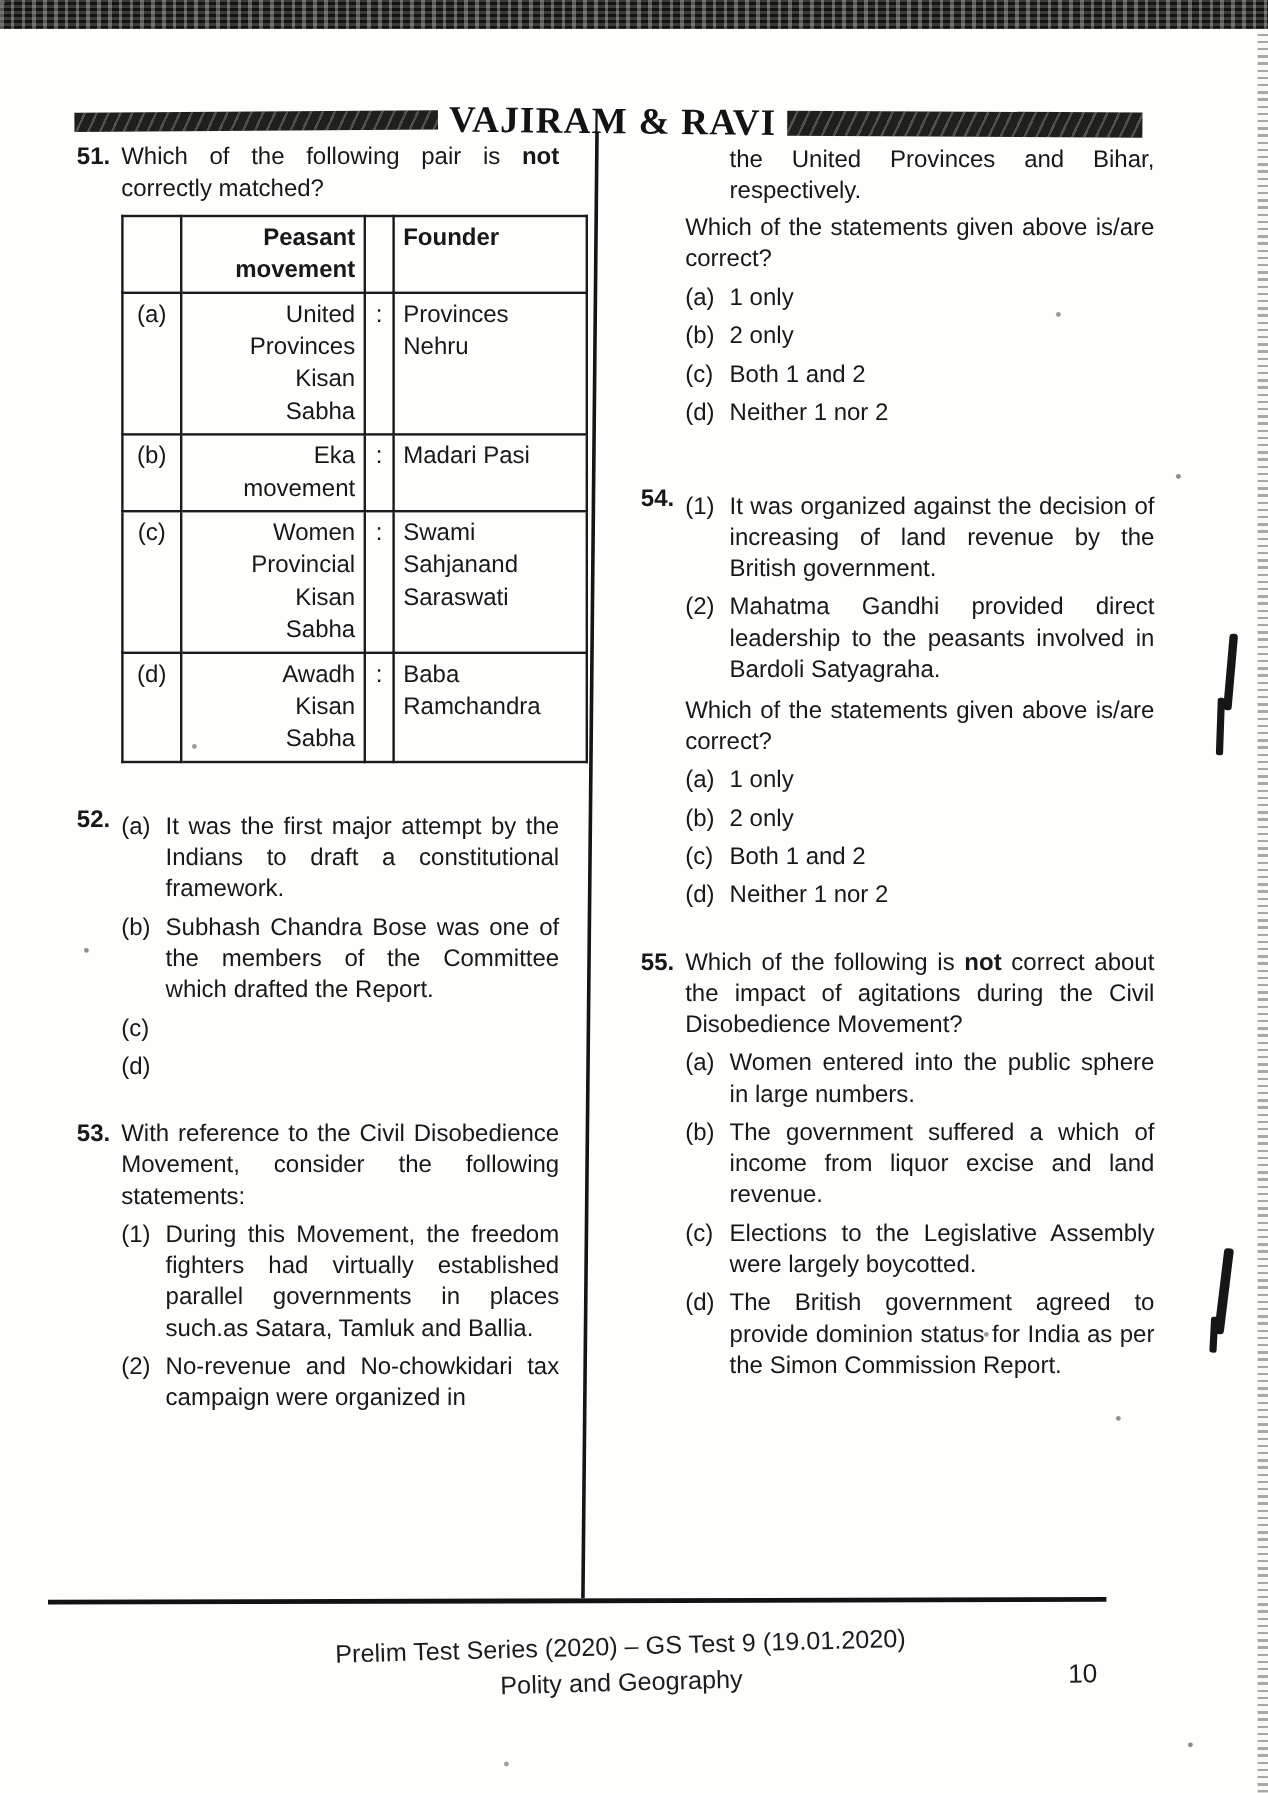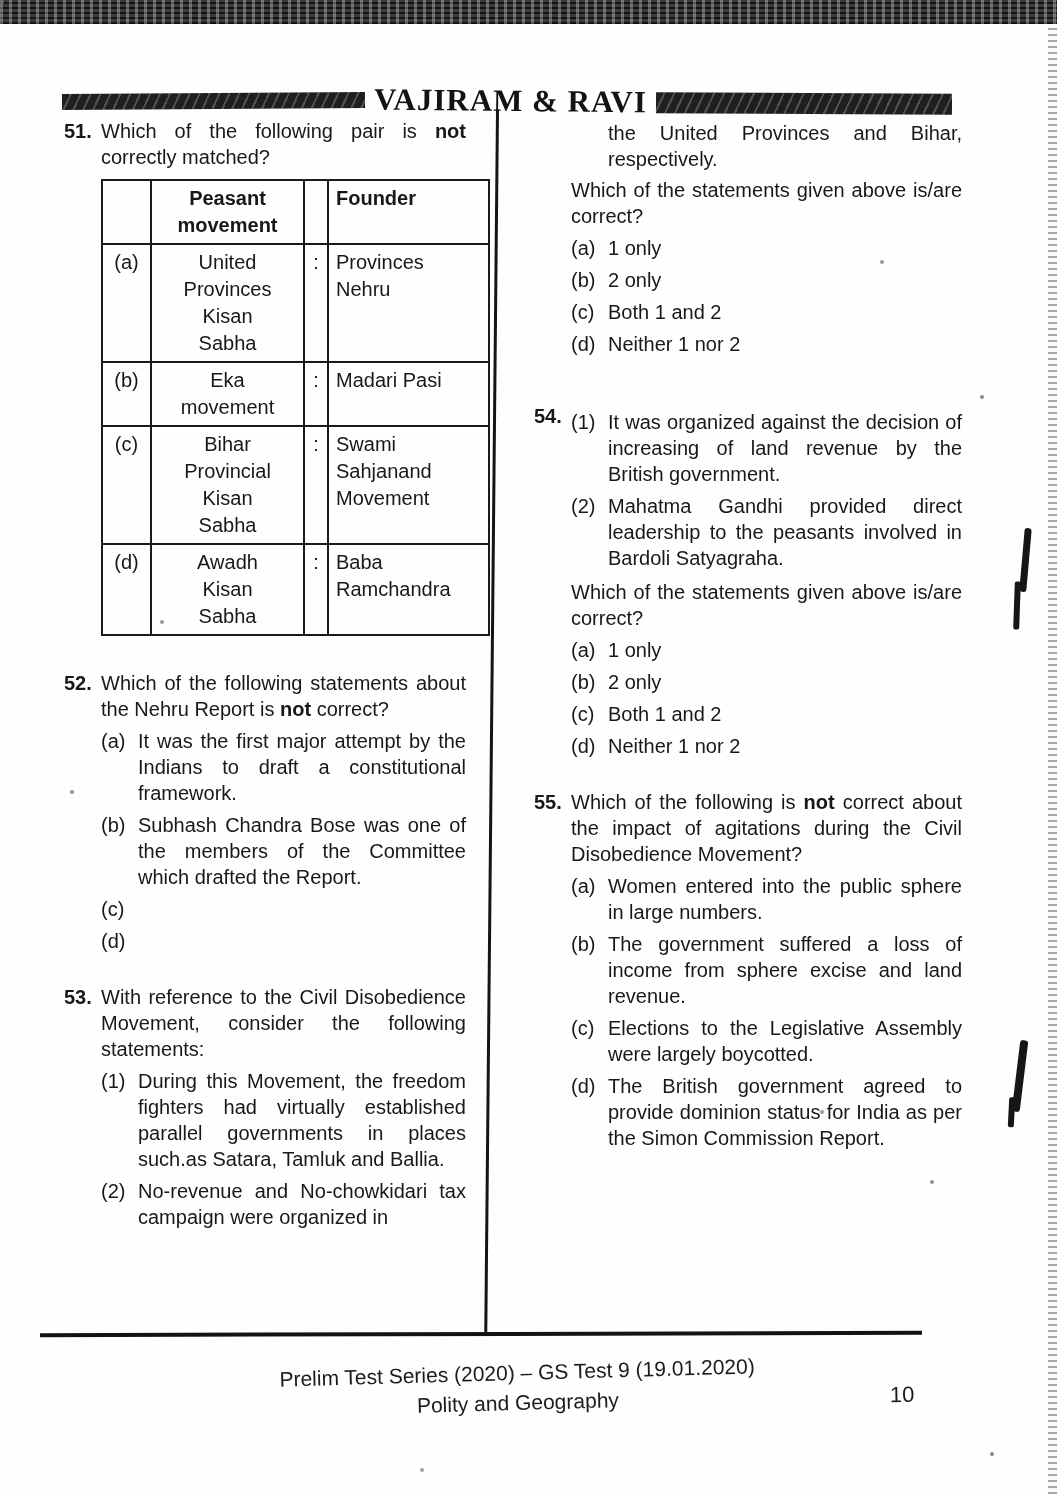--- a/index.html
+++ b/index.html
@@ -79,21 +79,21 @@
   .qtable{
     border-collapse:collapse;table-layout:fixed;width:368px;
     margin:9px 0 4px 0;font-size:20px;line-height:27px;
   }
   .qtable th,.qtable td{
     border:2.5px solid #1b1b1b;vertical-align:top;
     padding:4px 7px;white-space:pre-line;overflow:hidden;
   }
   .qtable th{font-weight:bold;text-align:center;}
   .qtable th:nth-child(1),.qtable td:nth-child(1){width:43px;text-align:center;padding-left:2px;padding-right:2px;}
-  .qtable th:nth-child(2),.qtable td:nth-child(2){width:137px;text-align:center;margin-left:16px;}
+  .qtable th:nth-child(2),.qtable td:nth-child(2){width:137px;text-align:right;margin-left:16px;}
   .qtable th:nth-child(3),.qtable td:nth-child(3){width:20px;text-align:center;padding-left:1px;padding-right:1px;}
   .qtable th:nth-child(4),.qtable td:nth-child(4){width:145px;text-align:left;}
 
   
   .footer-rule{
     position:absolute;left:40px;top:1332px;width:882px;height:4px;
     background:#131313;transform:rotate(-.15deg);
   }
   .footer-text{
     position:absolute;left:245px;top:1358px;width:545px;
@@ -148,46 +148,45 @@
               </tr>
               <tr>
                 <td>(b)</td>
                 <td>Eka
 movement</td>
                 <td>:</td>
                 <td>Madari Pasi</td>
               </tr>
               <tr>
                 <td>(c)</td>
-                <td>Bihar
+                <td>Women
 Provincial
 Kisan
 Sabha</td>
                 <td>:</td>
                 <td>Swami
 Sahjanand
-Movement</td>
+Saraswati</td>
               </tr>
               <tr>
                 <td>(d)</td>
                 <td>Awadh
 Kisan
 Sabha</td>
                 <td>:</td>
                 <td>Baba
 Ramchandra</td>
               </tr>
             </tbody>
           </table>
         </div>
       </div>
       <div class="question">
         <span class="qnum">52.</span>
         <div class="qbody">
-          <p class="qpara"><span>Which of the following statements about the Nehru Report is </span><span class="em">not</span><span> correct?</span></p>
           <div class="opt-group">
             <div class="item">
               <span class="ilabel">(a)</span>
               <span class="itext">It was the first major attempt by the Indians to draft a constitutional framework.</span>
             </div>
             <div class="item">
               <span class="ilabel">(b)</span>
               <span class="itext">Subhash Chandra Bose was one of the members of the Committee which drafted the Report.</span>
             </div>
             <div class="item">
@@ -281,21 +280,21 @@
         <span class="qnum">55.</span>
         <div class="qbody">
           <p class="qpara"><span>Which of the following is </span><span class="em">not</span><span> correct about the impact of agitations during the Civil Disobedience Movement?</span></p>
           <div class="opt-group">
             <div class="item">
               <span class="ilabel">(a)</span>
               <span class="itext">Women entered into the public sphere in large numbers.</span>
             </div>
             <div class="item">
               <span class="ilabel">(b)</span>
-              <span class="itext">The government suffered a loss of income from sphere excise and land revenue.</span>
+              <span class="itext">The government suffered a which of income from liquor excise and land revenue.</span>
             </div>
             <div class="item">
               <span class="ilabel">(c)</span>
               <span class="itext">Elections to the Legislative Assembly were largely boycotted.</span>
             </div>
             <div class="item">
               <span class="ilabel">(d)</span>
               <span class="itext">The British government agreed to provide dominion status for India as per the Simon Commission Report.</span>
             </div>
           </div>

